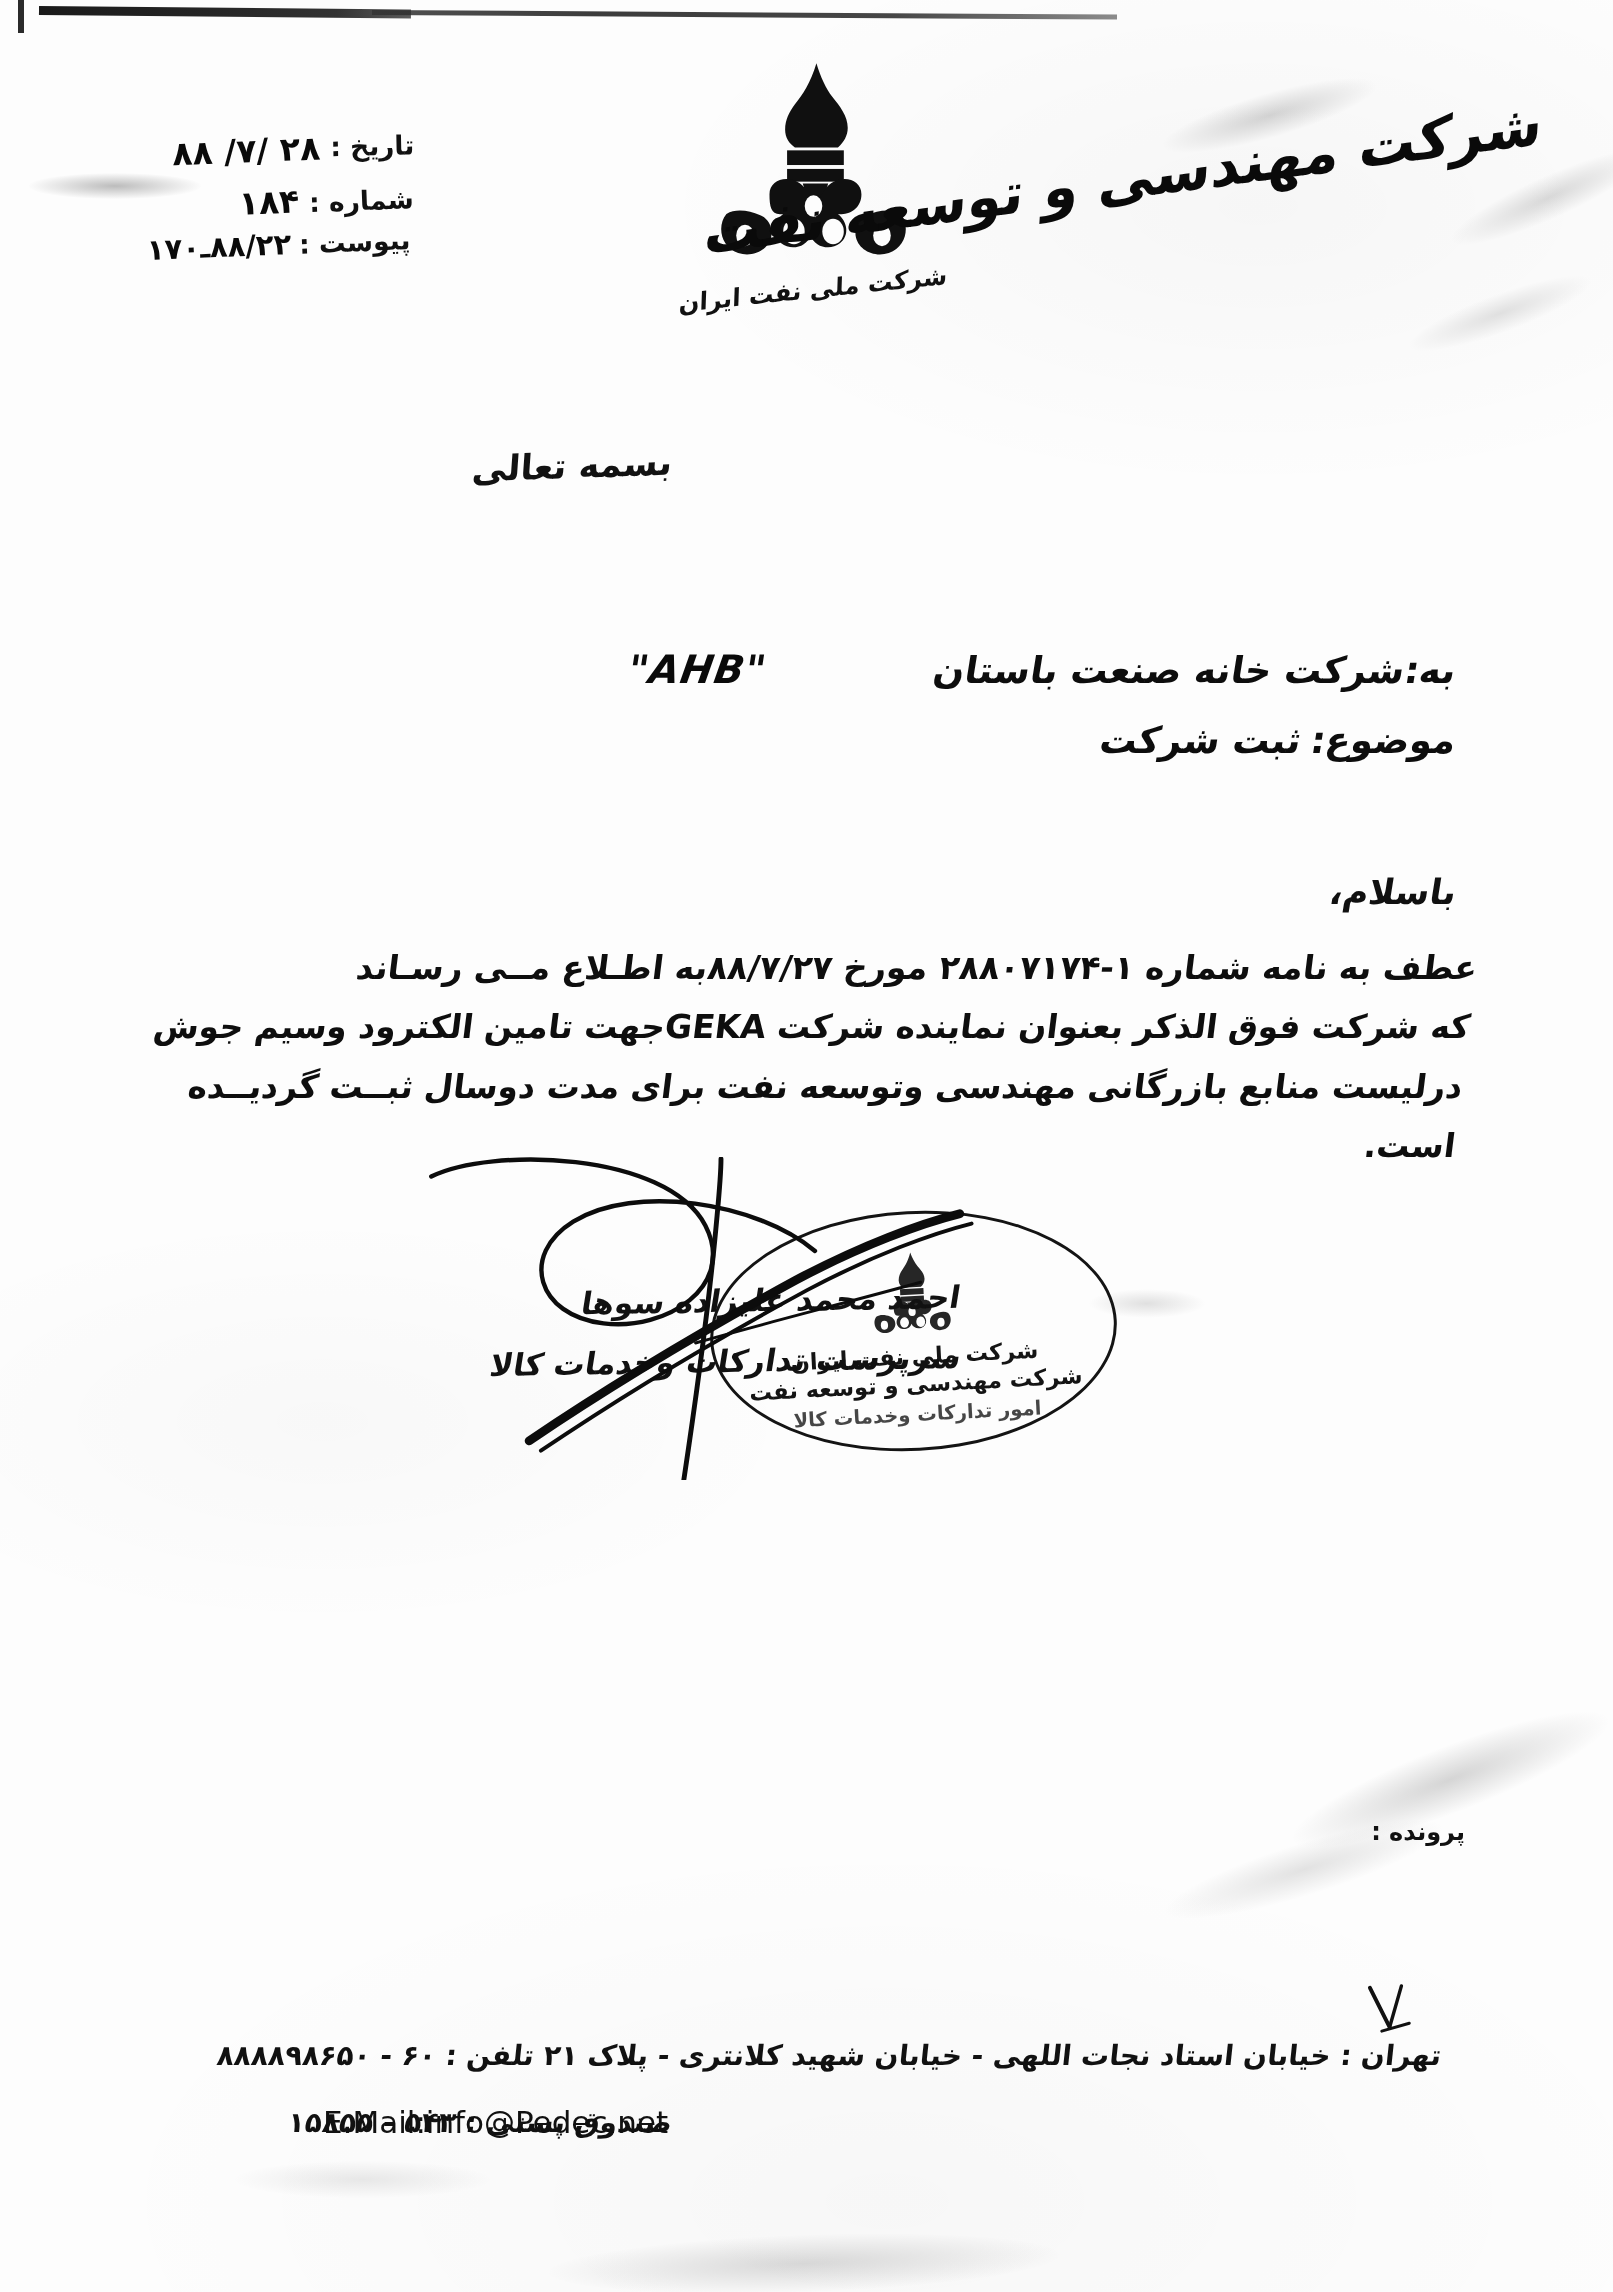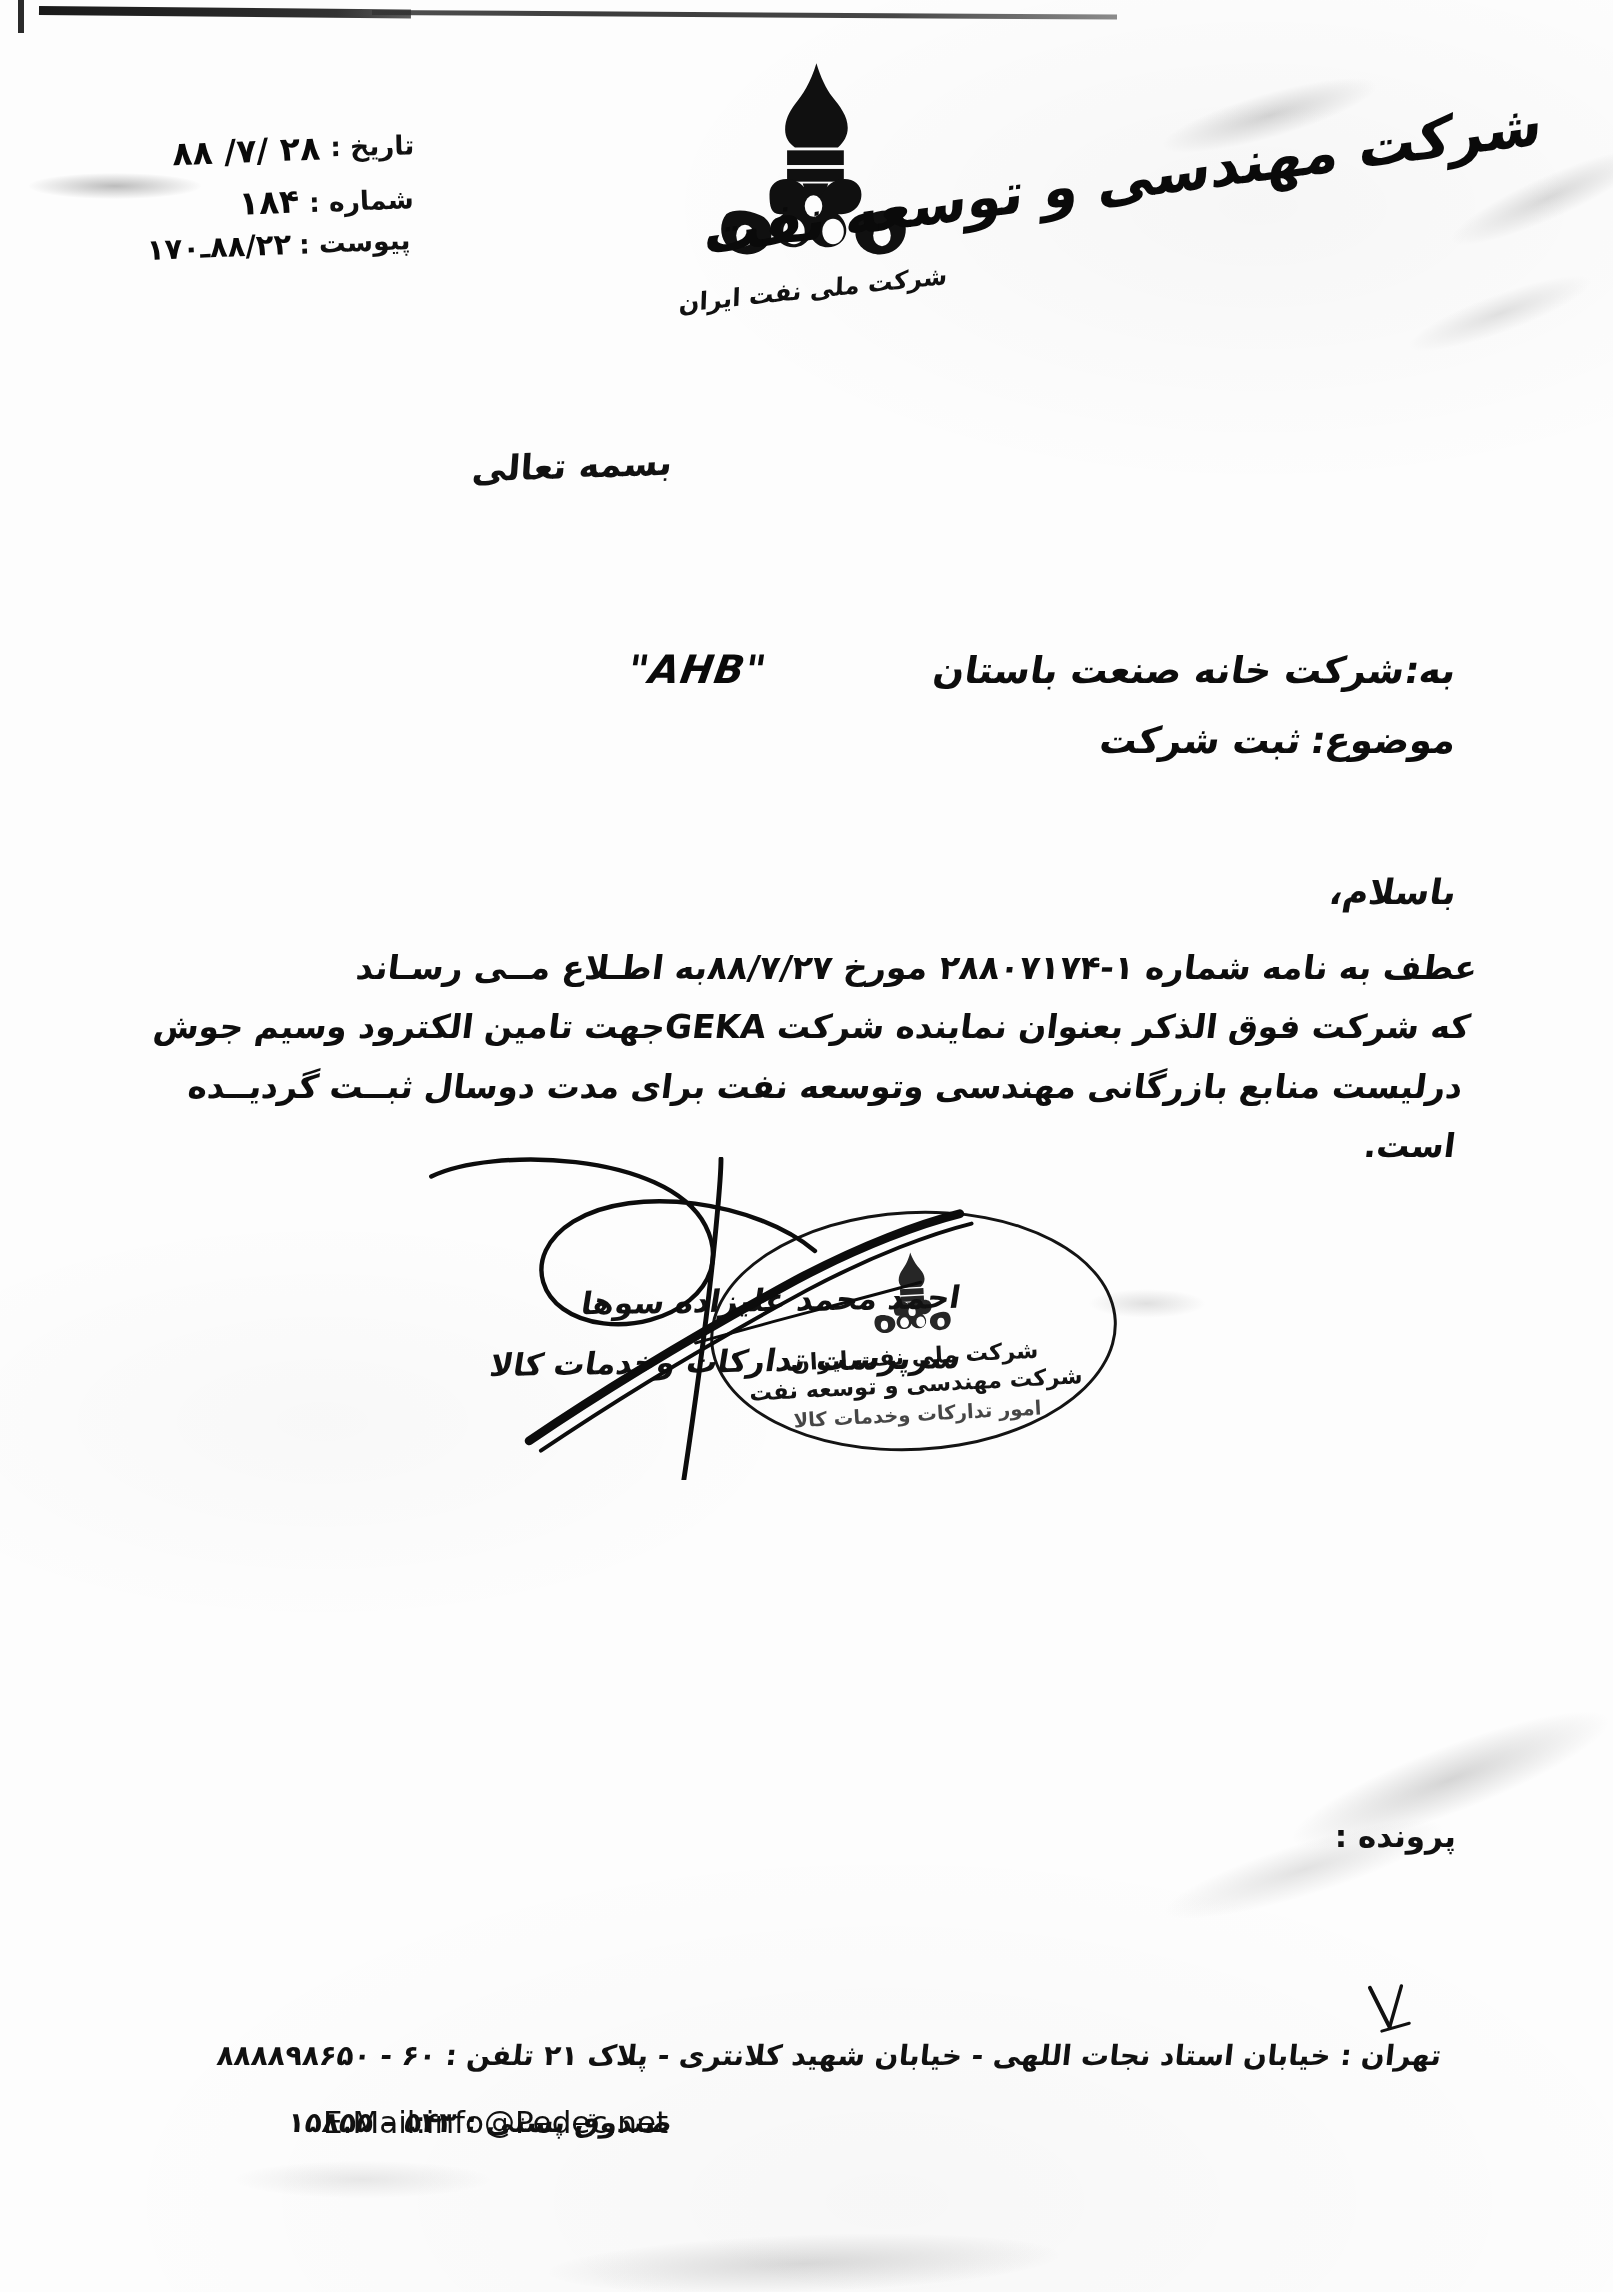--- a/index.html
+++ b/index.html
@@ -181,23 +181,23 @@
   #handwritten-signature{position:absolute;left:0;top:0;width:882px;height:323px;
                          pointer-events:none;}
 
   
   #cc-line{
     position:absolute;right:157px;top:1735px;
     font-family:"DejaVu Serif","Liberation Serif",serif;
     font-weight:400;font-size:33px;color:#111;white-space:nowrap;
   }
   #file-line{
-    position:absolute;right:157px;top:1818px;
-    font-family:"DejaVu Sans","Liberation Sans",sans-serif;
-    font-weight:700;font-size:31px;color:#111;white-space:nowrap;
+    position:absolute;right:148px;top:1818px;
+    font-family:"DejaVu Sans","Liberation Sans",sans-serif;
+    font-weight:700;font-size:24px;color:#111;white-space:nowrap;
   }
   #tick-mark{position:absolute;left:1362px;top:1980px;width:69px;height:59px;}
 
   
   #footer{position:absolute;left:0;right:0;top:2039px;}
   #footer-address{
     position:absolute;right:172px;top:0;
     font-family:"DejaVu Sans","Liberation Sans",sans-serif;
     font-weight:700;font-size:28px;color:#111;white-space:nowrap;
     transform:skewX(-6deg);

